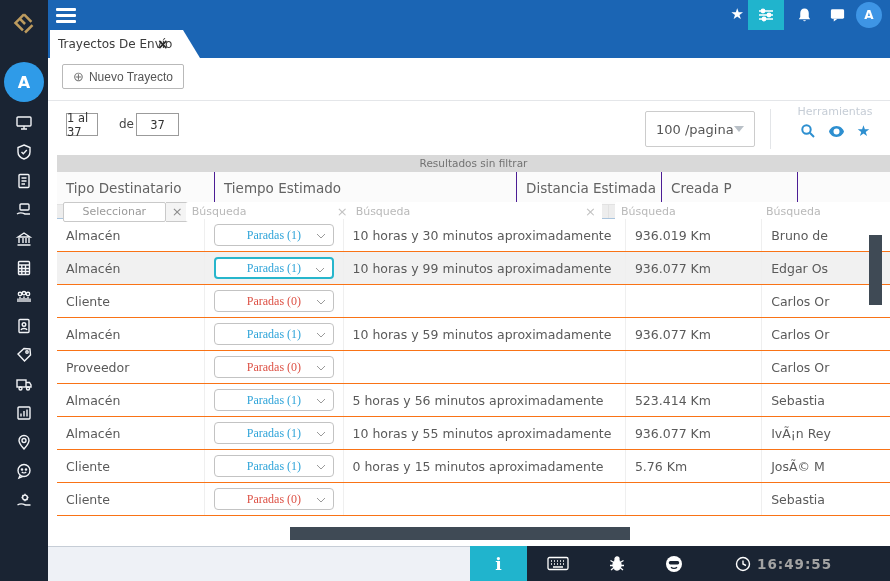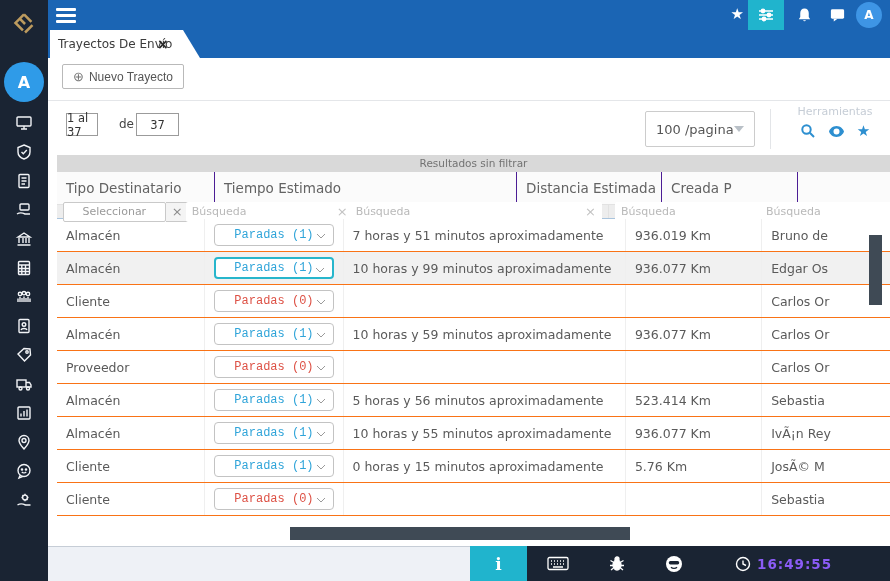--- a/index.html
+++ b/index.html
@@ -80,39 +80,39 @@
   .fsearch .fx { color:#c2c2c2; font-size:13px; cursor:pointer; }
 
   .row { display:flex; height:33px; border-bottom:1px solid #f97316; background:#fff; }
   .row.selected { background:#f1f1f1; }
   .cell { border-right:1px solid #efefef; padding:0 9px; display:flex; align-items:center;
     color:#5a5a5a; white-space:nowrap; overflow:hidden; }
   .c0 { width:158px; } .c1 { width:147px; justify-content:center; } .c2 { width:302px; }
   .c3 { width:145px; } .c4 { width:136px; border-right:none; }
   .paradas-btn { width:133px; height:22px; background:#fff; border:1px solid #c3c3c3; border-radius:4px;
     display:flex; align-items:center; justify-content:center; position:relative; cursor:pointer;
-    font-family:Liberation Mono, monospace; font-size:12px; }
+    font-family:Liberation Serif, serif; font-size:12px; }
   .paradas-btn.blue .paradas-label { color:#2fa4d9; }
   .paradas-btn.red .paradas-label { color:#dd5145; }
   .paradas-btn.focused { border:2px solid #27b6cc; }
   .paradas-btn svg { position:absolute; right:7px; top:8px; }
 
   .vscroll { position:absolute; left:821px; top:177px; width:13px; height:70px; background:#3f4a55; z-index:4; }
   .hscroll { position:absolute; left:242px; top:469px; width:340px; height:13px; background:#3f4a55; z-index:4; }
 
   
   .bottombar { position:absolute; left:48px; top:546px; width:842px; height:35px; }
   .foot-left { position:absolute; left:0; top:0; width:422px; height:35px; background:#eef1f6; border-top:1px solid #c6cdd6; }
   .info-btn { position:absolute; left:422px; top:0; width:57px; height:35px; background:#20b4cd; color:#fff;
     display:flex; align-items:center; justify-content:center; cursor:pointer;
     font-family:"DejaVu Serif","Liberation Serif",serif; font-weight:bold; font-size:17px; }
   .foot-dark { position:absolute; left:479px; top:0; width:363px; height:35px; background:#1a2433;
     display:flex; align-items:center; padding-left:20px; gap:40px; }
   .clock-wrap { display:flex; align-items:center; gap:6px; margin-left:12px; }
-  .time-text { color:#8b5cf6; font-size:13.5px; font-weight:bold; letter-spacing:1px; }
+  .time-text { color:#a3a3a3; font-size:13.5px; font-weight:bold; letter-spacing:1px; }
 </style>
 </head>
 <body>
 
 <aside class="sidebar">
   <div class="logo">
     <svg width="36" height="36" viewBox="0 0 48 48">
       <g transform="rotate(45 24 24)" stroke="#bd9b5e" stroke-width="3.4" fill="none">
         <path d="M15 15 H29 M15 15 V31 H29 M15 23 H25"></path>
         <path d="M33 17 V31"></path>
@@ -330,21 +330,21 @@
       <div class="row">
         <div class="cell c0">Almacén</div>
         <div class="cell c1">
             <button class="paradas-btn blue">
               <span class="paradas-label">Paradas (1)</span>
               <svg width="10" height="6" viewBox="0 0 10 6" stroke="#9a9a9a" fill="none">
                 <path d="M1 1 L5 5 L9 1"></path>
               </svg>
             </button>
           </div>
-        <div class="cell c2">7 horas y 51 minutos aproximadamente</div>
+        <div class="cell c2">10 horas y 30 minutos aproximadamente</div>
         <div class="cell c3">936.019 Km</div>
         <div class="cell c4">Bruno de</div>
       </div>
       <div class="row selected">
         <div class="cell c0">Almacén</div>
         <div class="cell c1">
             <button class="paradas-btn blue focused">
               <span class="paradas-label">Paradas (1)</span>
               <svg width="10" height="6" viewBox="0 0 10 6" stroke="#9a9a9a" fill="none">
                 <path d="M1 1 L5 5 L9 1"></path>

